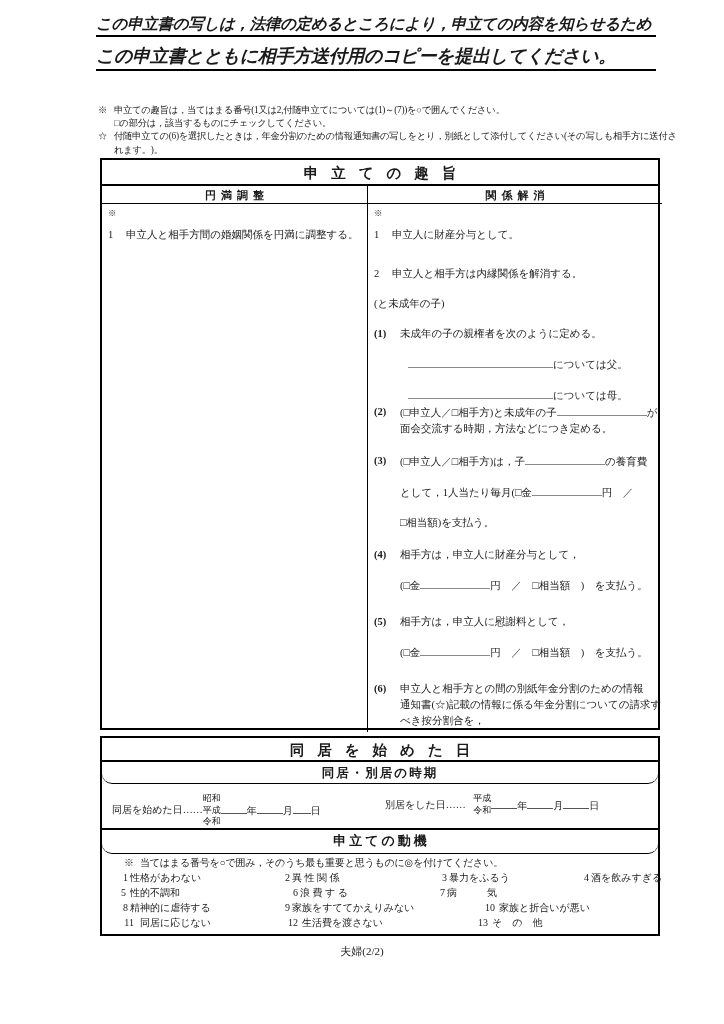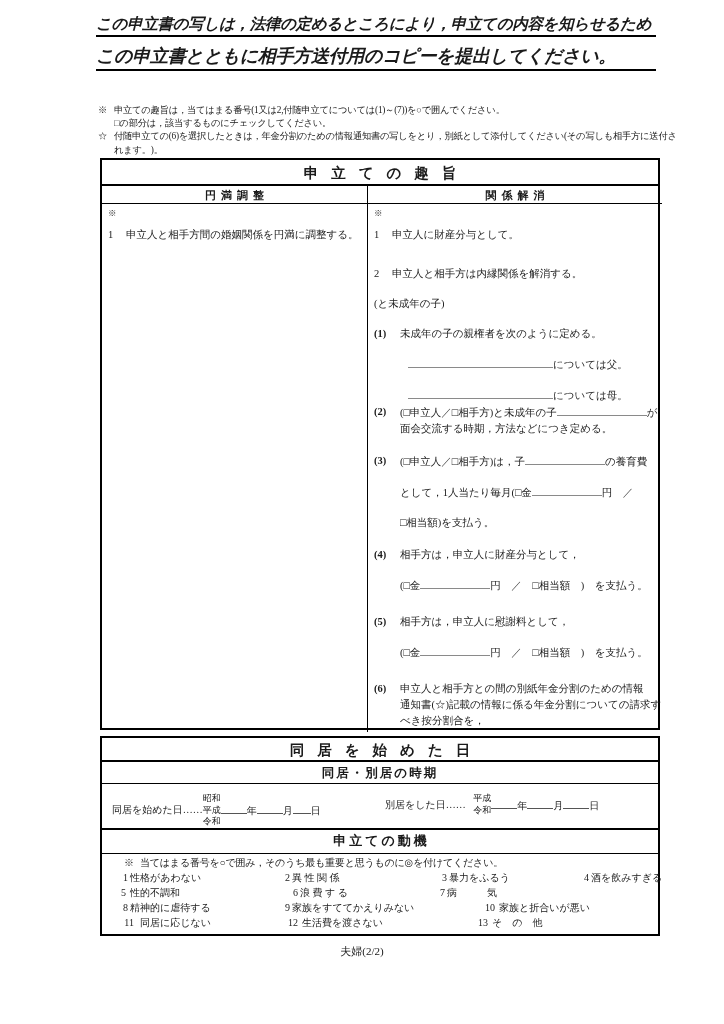--- a/index.html
+++ b/index.html
@@ -216,20 +216,21 @@
     letter-spacing: 13px;
     text-indent: 13px;
   }
   .riyu-sub {
     position: absolute;
     left: 0;
     width: 100%;
     box-sizing: border-box;
     text-align: center;
     font-weight: bold;
+    border-radius: 10px;
   }
   #riyu-sub-1 {
     top: 24px;
     height: 22px;
     line-height: 22px;
     font-size: 12.5px;
     letter-spacing: 2px;
     border-bottom: 1px solid #000;
   }
   #date-row {

